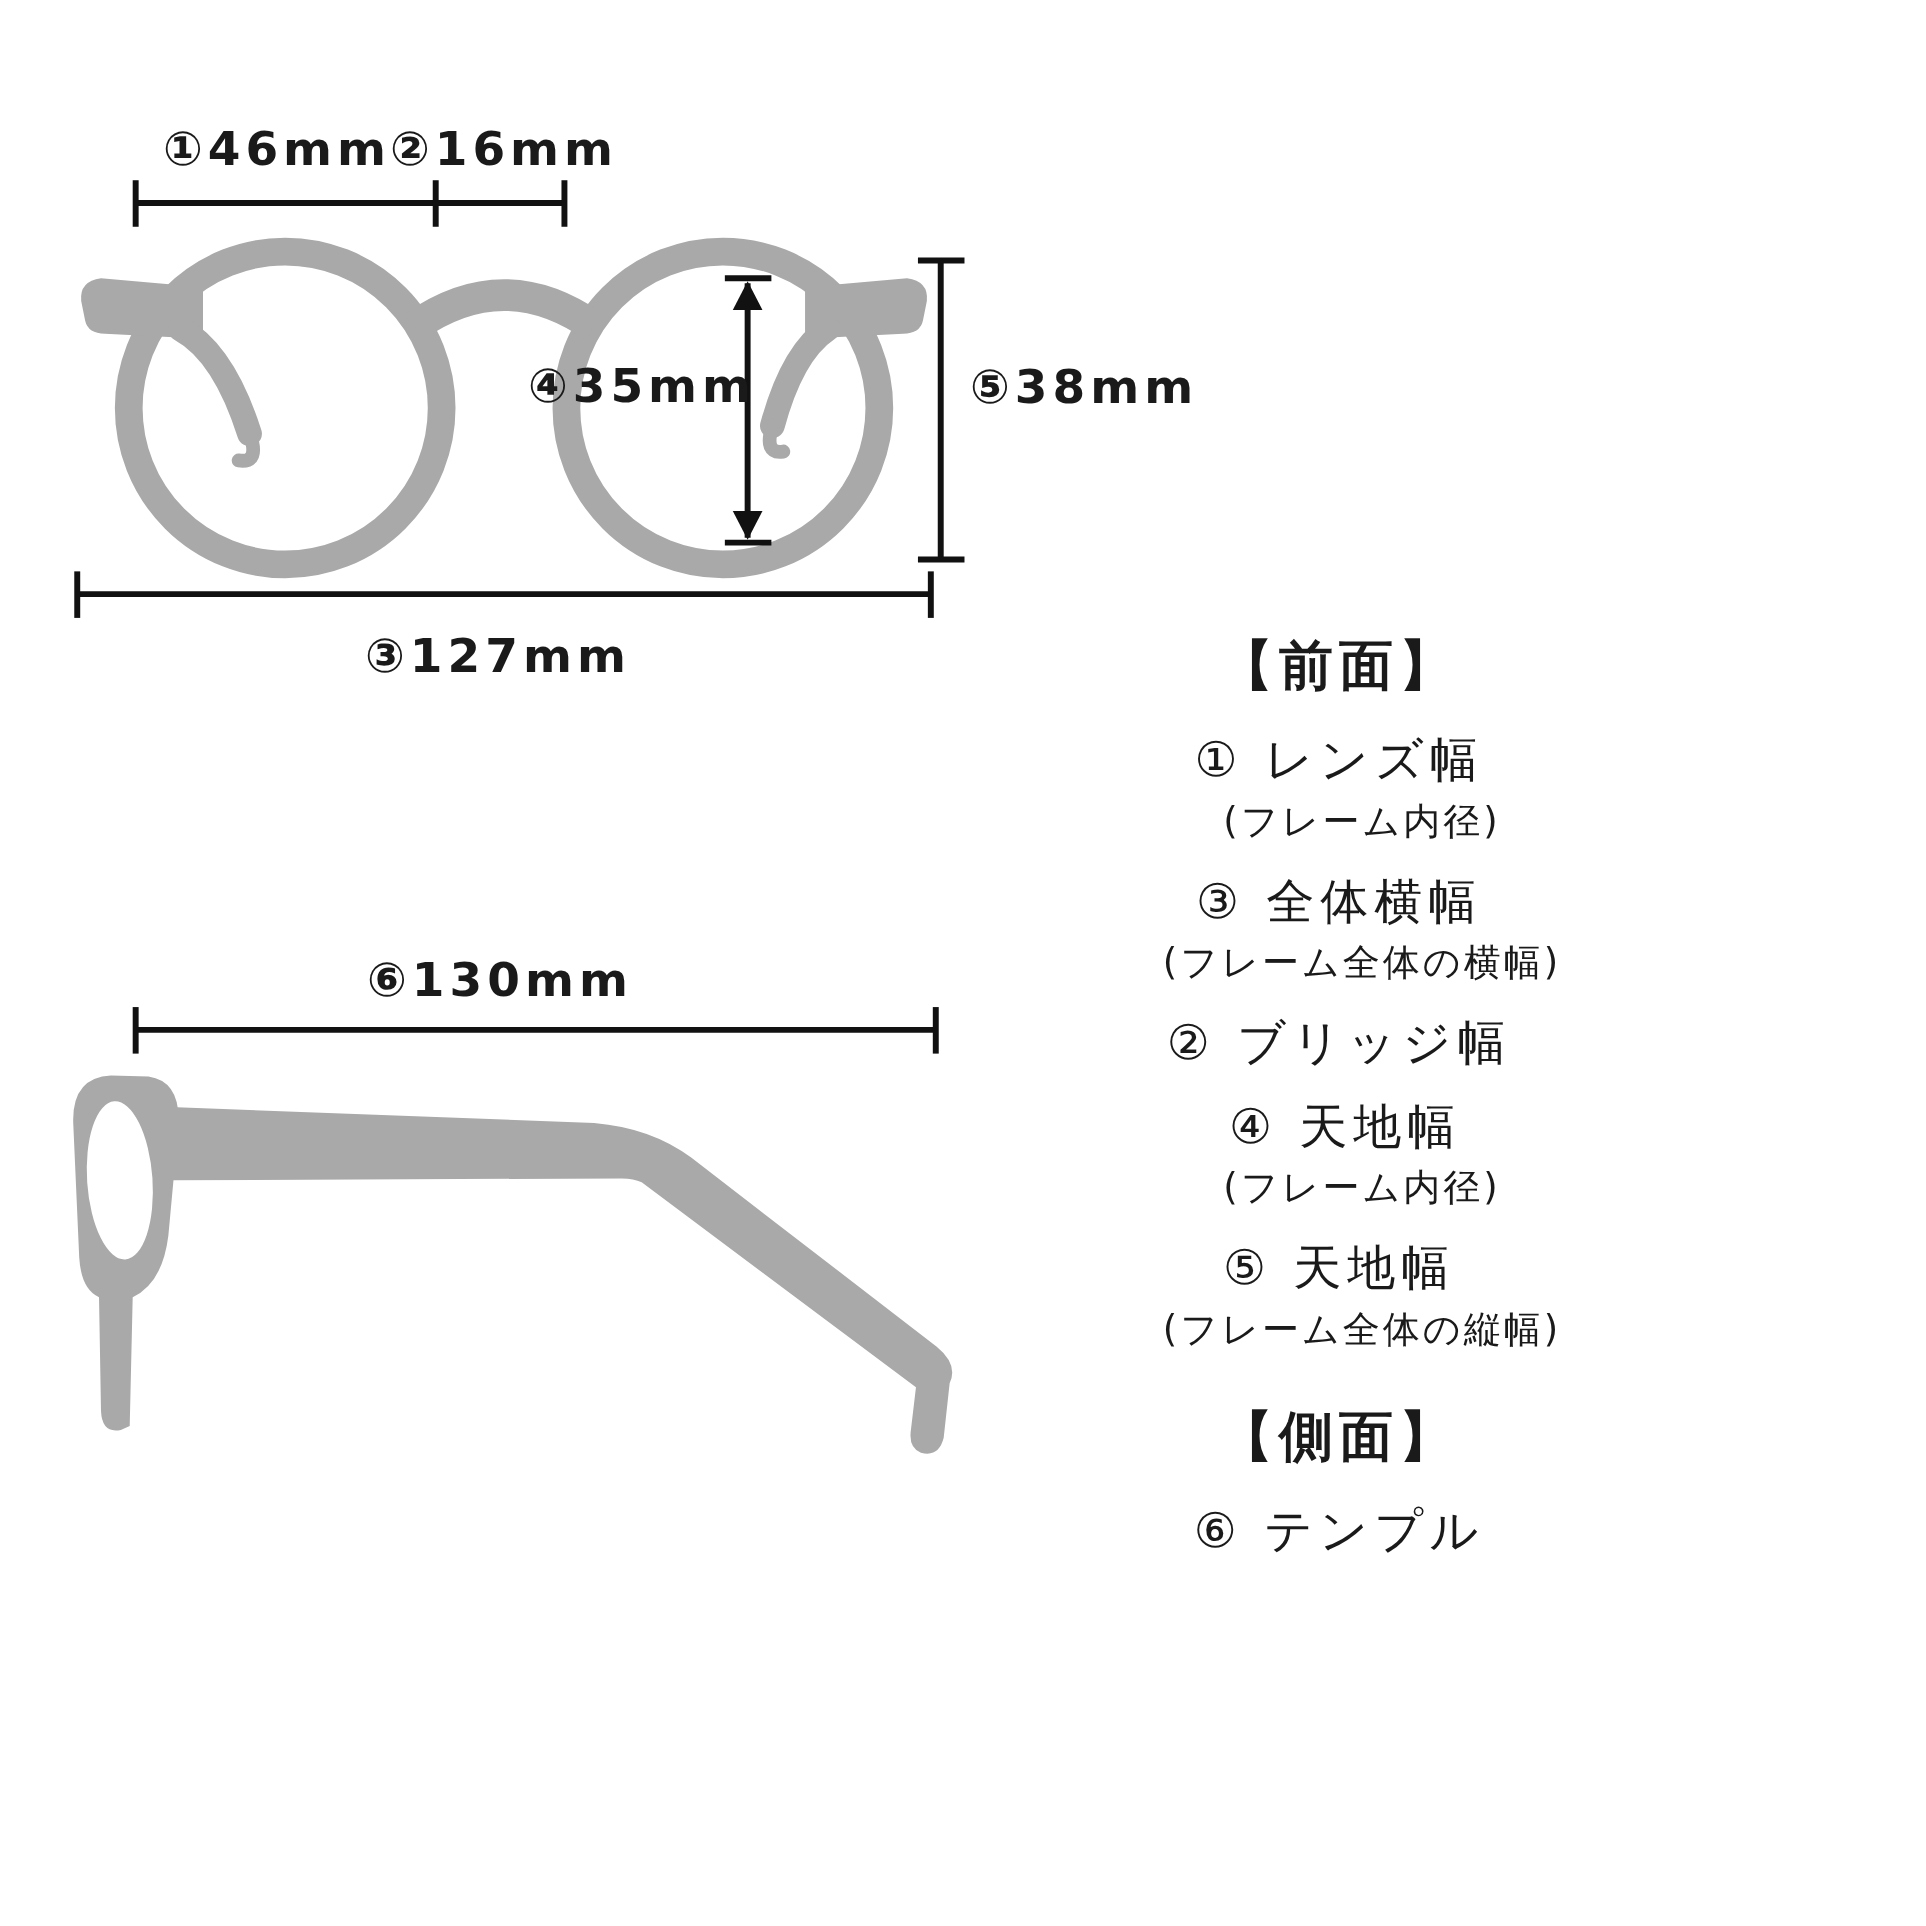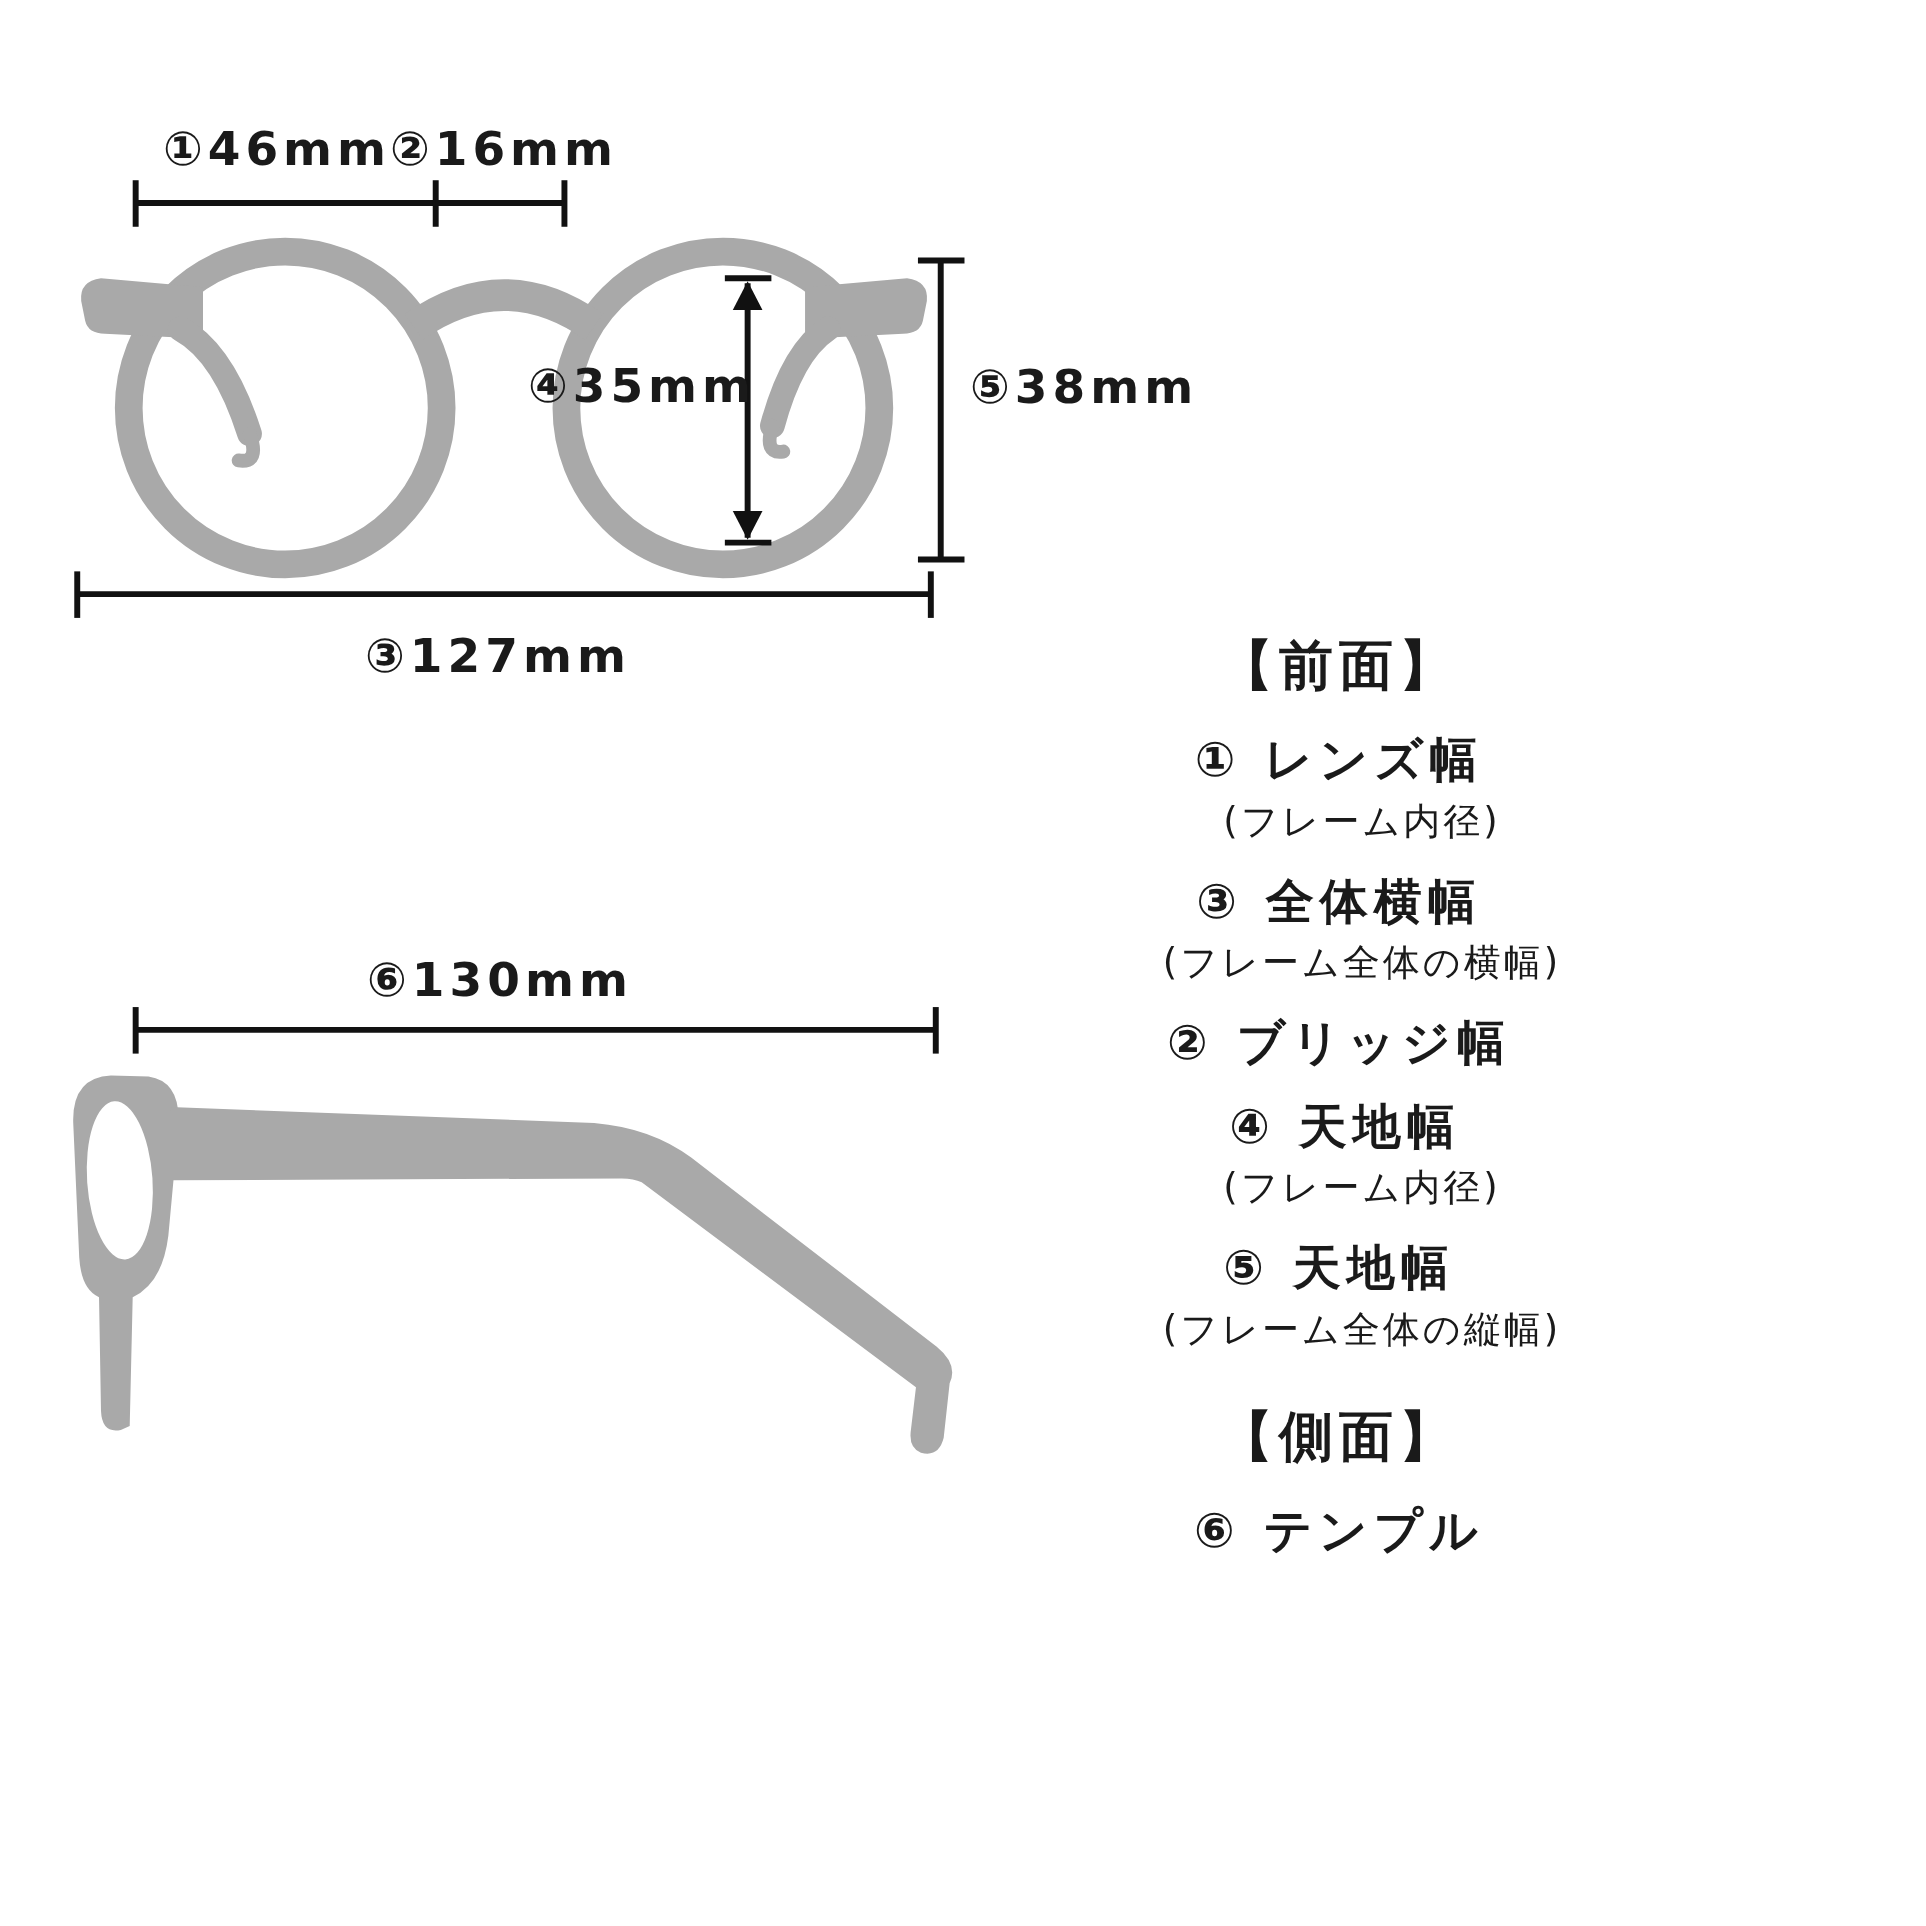--- a/index.html
+++ b/index.html
@@ -22,21 +22,21 @@
   }
   .centered{transform:translateX(-50%);}
   .legend{position:absolute;left:1032px;top:630px;width:614px;text-align:center;}
   .legend-header{
     font-size:54px;font-weight:700;letter-spacing:6px;
     margin:0 0 28px 0;white-space:nowrap;
   }
   .legend-header.side-gap{margin-top:46px;}
   .legend-item{margin-bottom:26px;}
   .legend-label{
-    font-size:48px;font-weight:700;letter-spacing:6px;
+    font-size:48px;font-weight:400;letter-spacing:6px;
     white-space:nowrap;line-height:1.2;
   }
   .legend-label.indent{margin-left:12px;}
   .legend-note{
     font-size:37px;font-weight:500;letter-spacing:3px;
     margin-left:46px;margin-top:8px;white-space:nowrap;
   }
 </style>
 </head>
 <body>

